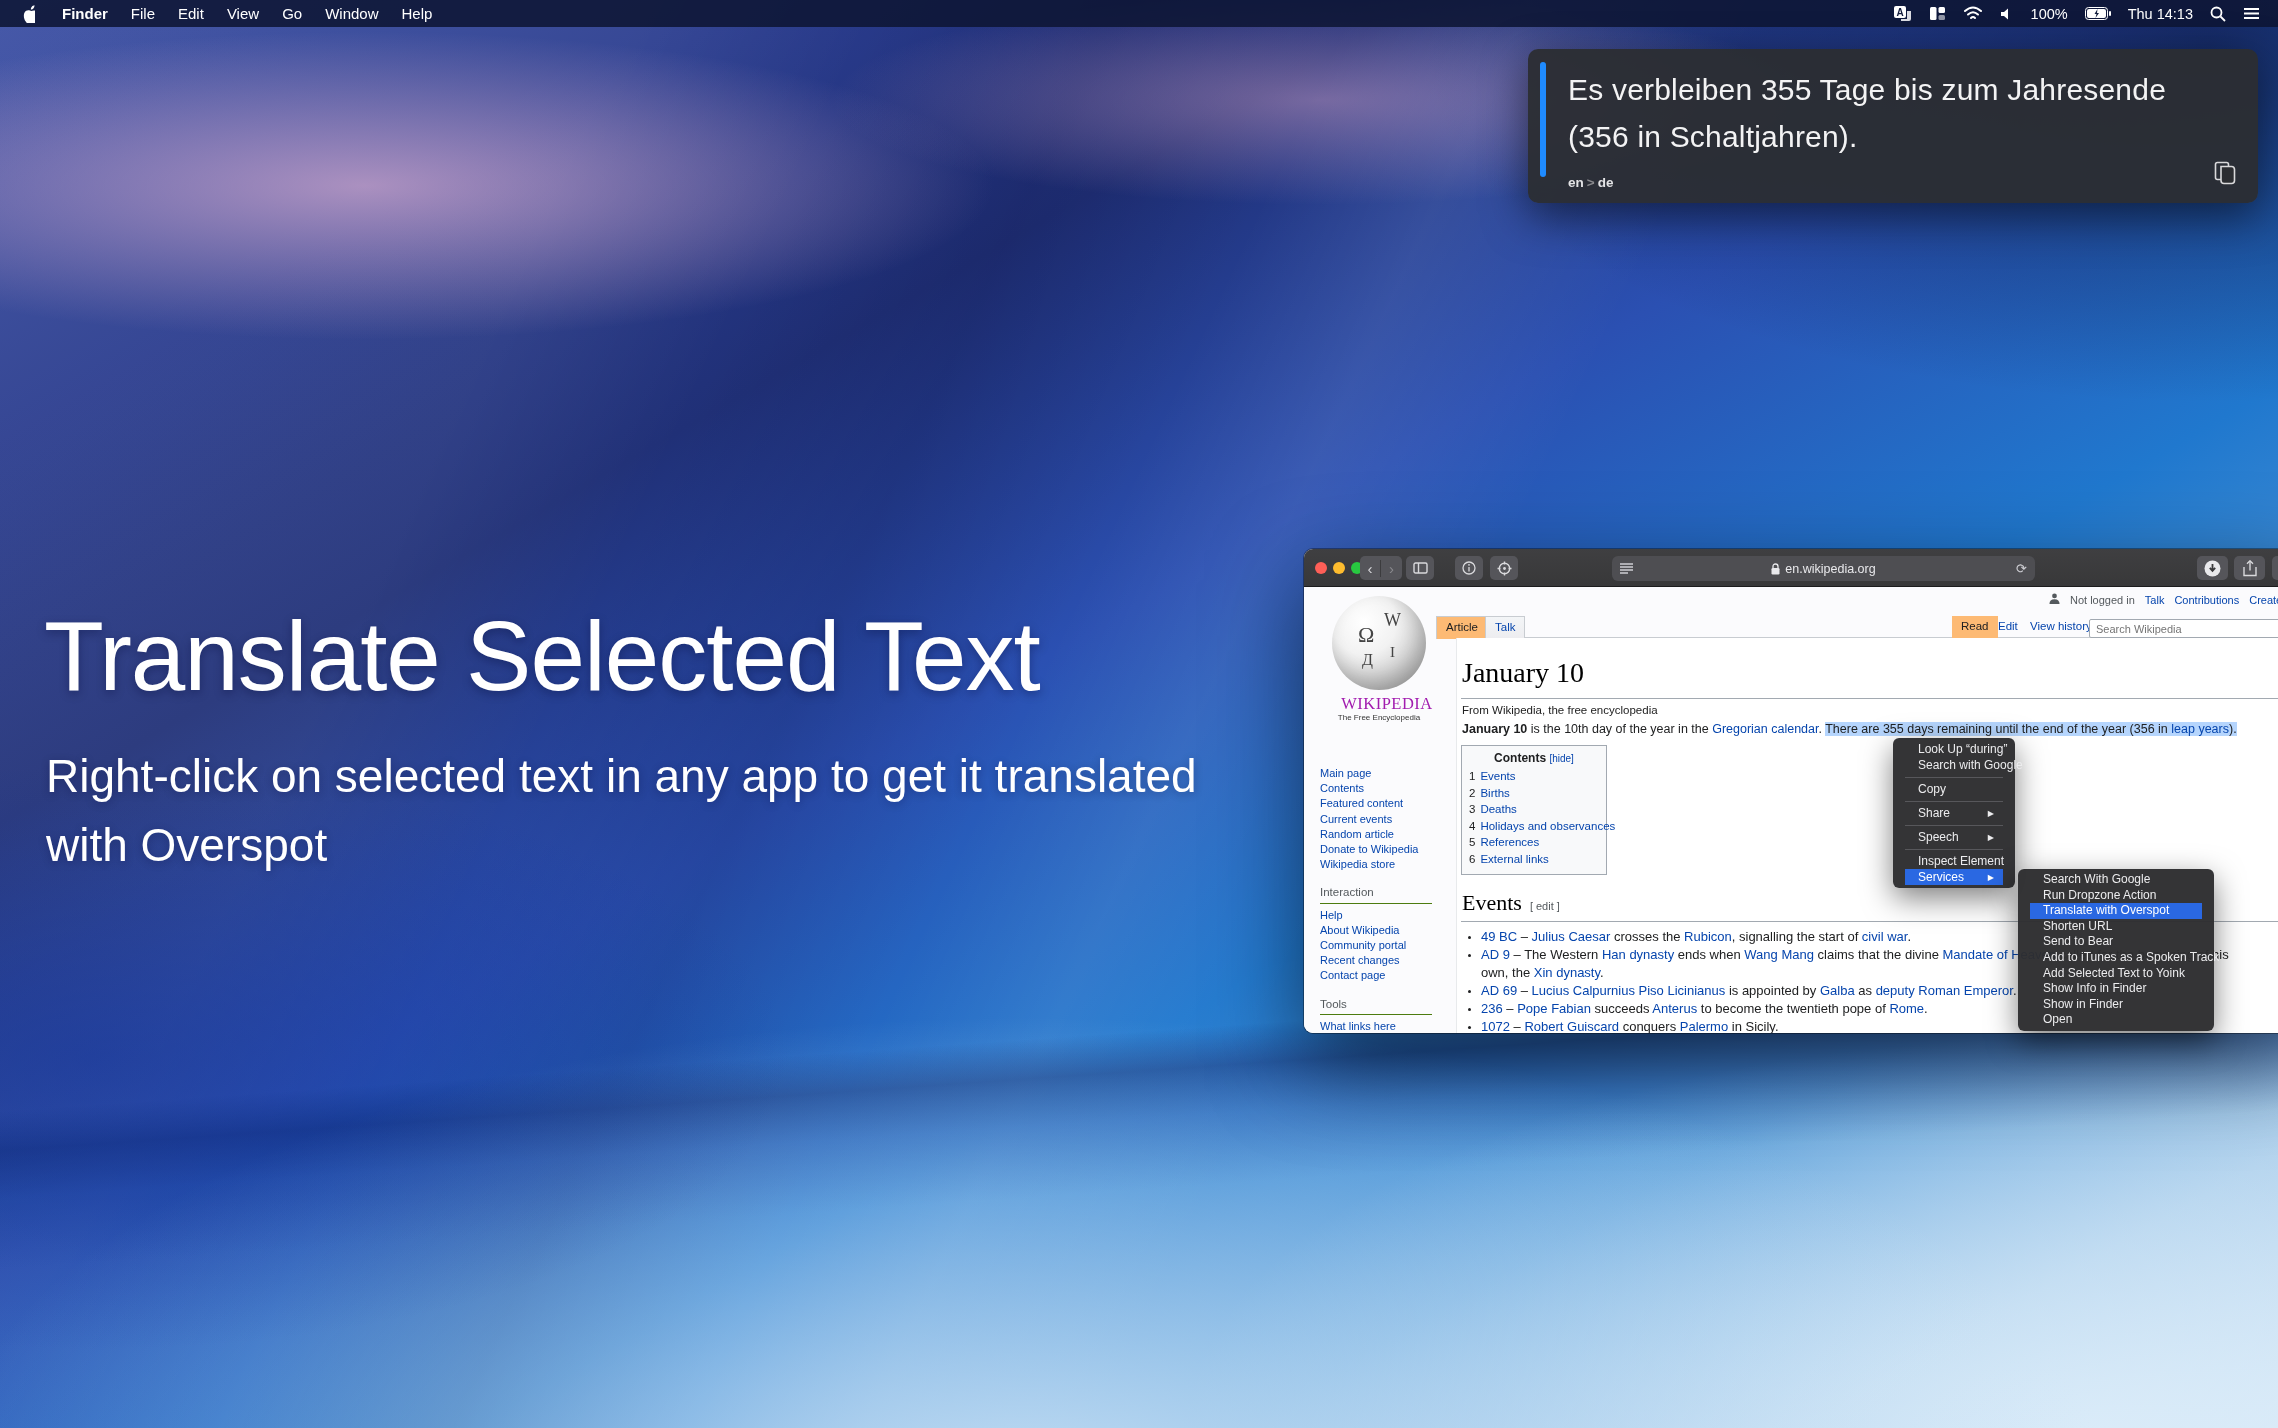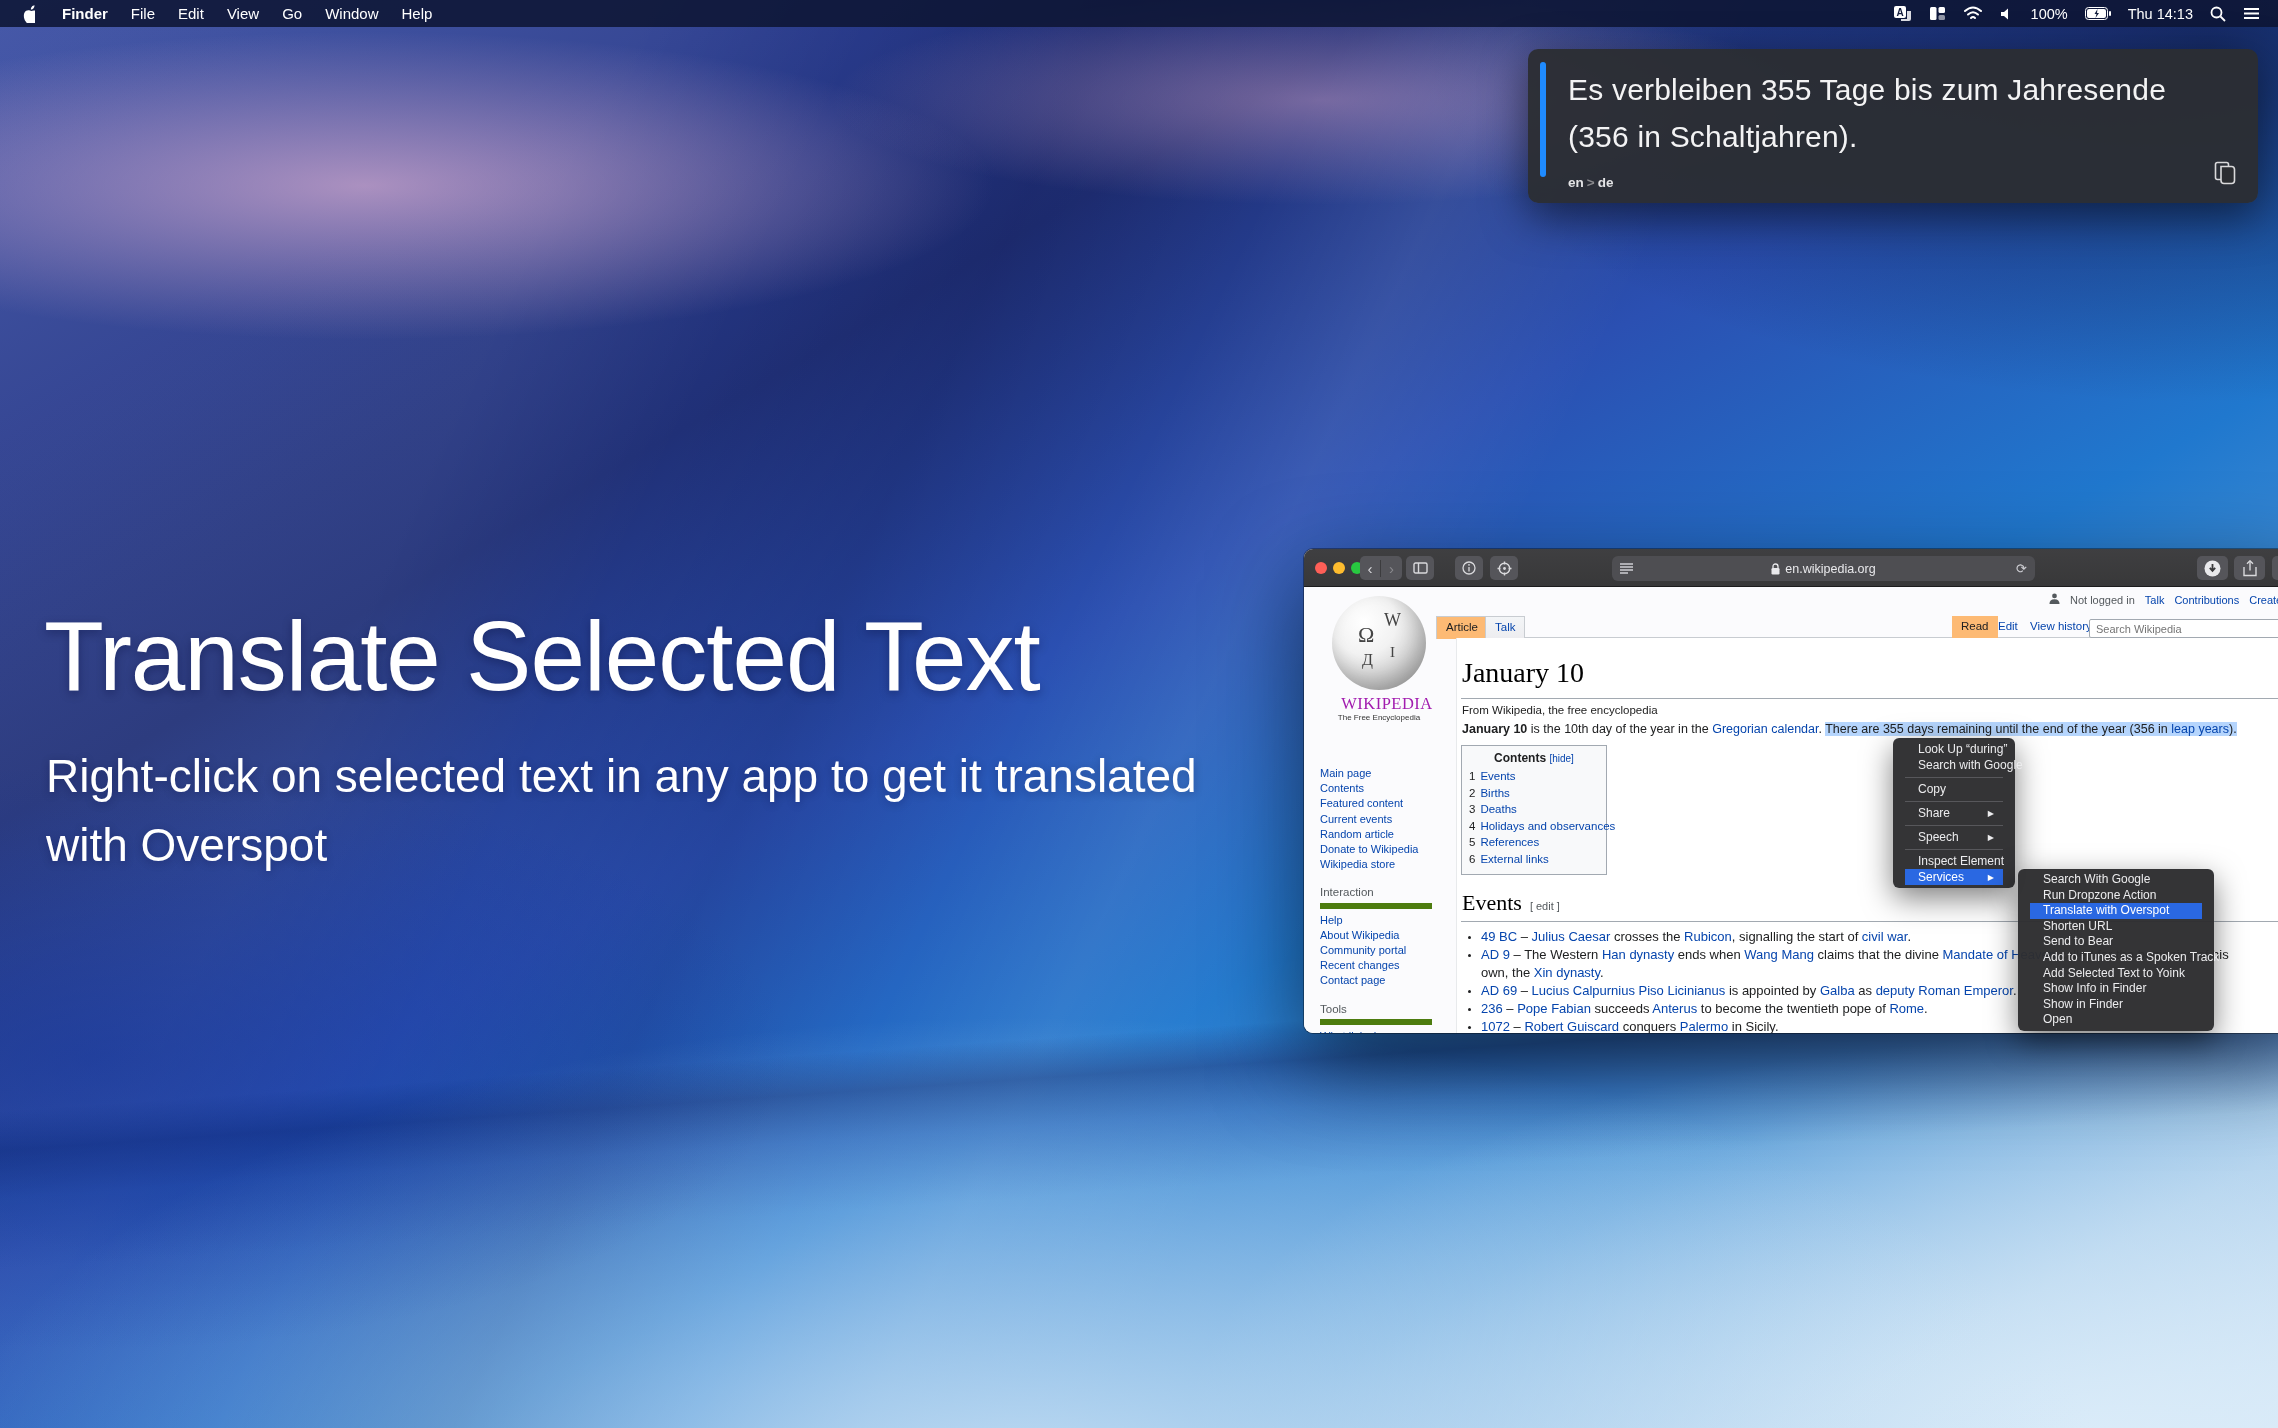--- a/index.html
+++ b/index.html
@@ -68,21 +68,21 @@
   .graytx { color:#54595d; }
   .ptools { position:absolute; left:745px; top:6px; display:flex; gap:10px; font-size:11px; white-space:nowrap; align-items:center; }
   .wglobe { position:absolute; left:28px; top:9px; width:94px; height:94px; border-radius:50%;
     background:radial-gradient(circle at 34% 28%, #ffffff 0%, #f2f2f2 35%, #c9c9c9 70%, #9a9a9a 100%);
     box-shadow:inset -6px -10px 18px rgba(0,0,0,.18); color:#444; }
   .wglobe span { position:absolute; font-family:"Liberation Serif", serif; }
   .wordmark { position:absolute; left:8px; top:107px; width:150px; text-align:center;
     font-family:"Liberation Serif", serif; font-size:16.5px; letter-spacing:.5px; color:#a21caf; }
   .tagline2 { position:absolute; left:0; top:126px; width:150px; text-align:center; font-size:8px; color:#333; }
   .snav { position:absolute; left:16px; width:125px; font-size:11px; line-height:15.2px; }
-  .shead { color:#54595d; font-size:11.5px; padding-bottom:2px; border-bottom:6px solid #4d7c0f; margin-bottom:4px; width:112px; }
+  .shead { color:#54595d; font-size:11.5px; padding-bottom:2px; border-bottom:1px solid #4d7c0f; margin-bottom:4px; width:112px; }
   .snav div.lnk { white-space:nowrap; }
 
   .tabstrip { position:absolute; left:132px; right:0; top:29px; height:22px; border-bottom:1px solid #c8ccd1; }
   .wtab { position:absolute; top:0; height:22px; padding:4px 9px 0; font-size:11.5px;
     background:linear-gradient(#f3f5f7,#ededf0); border:1px solid #c8ccd1; border-bottom:none; color:#0645ad; }
   .wtab.active { background:#fdba74; color:#202122; height:23px; }
   .searchbox { position:absolute; left:653px; top:3px; width:300px; height:19px; background:#fff;
     border:1px solid #a2a9b1; border-radius:2px; font-size:11px; color:#72777d; padding:0 6px;
     font-family:"Liberation Sans", sans-serif; }
 

